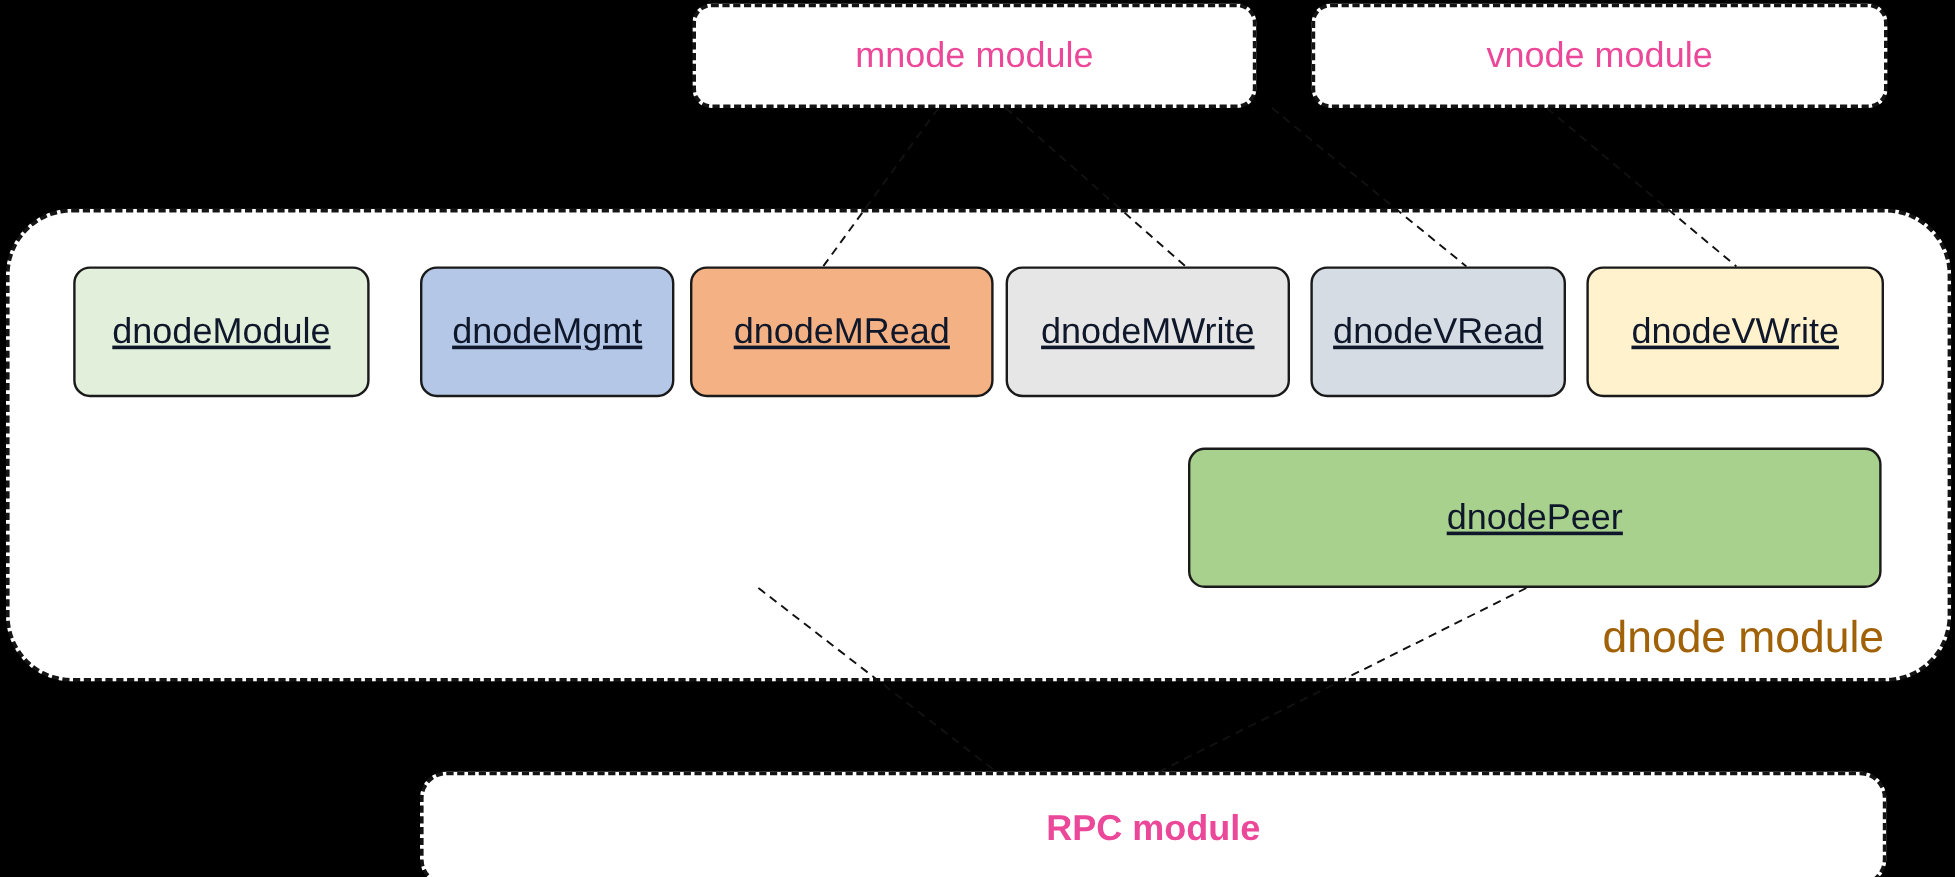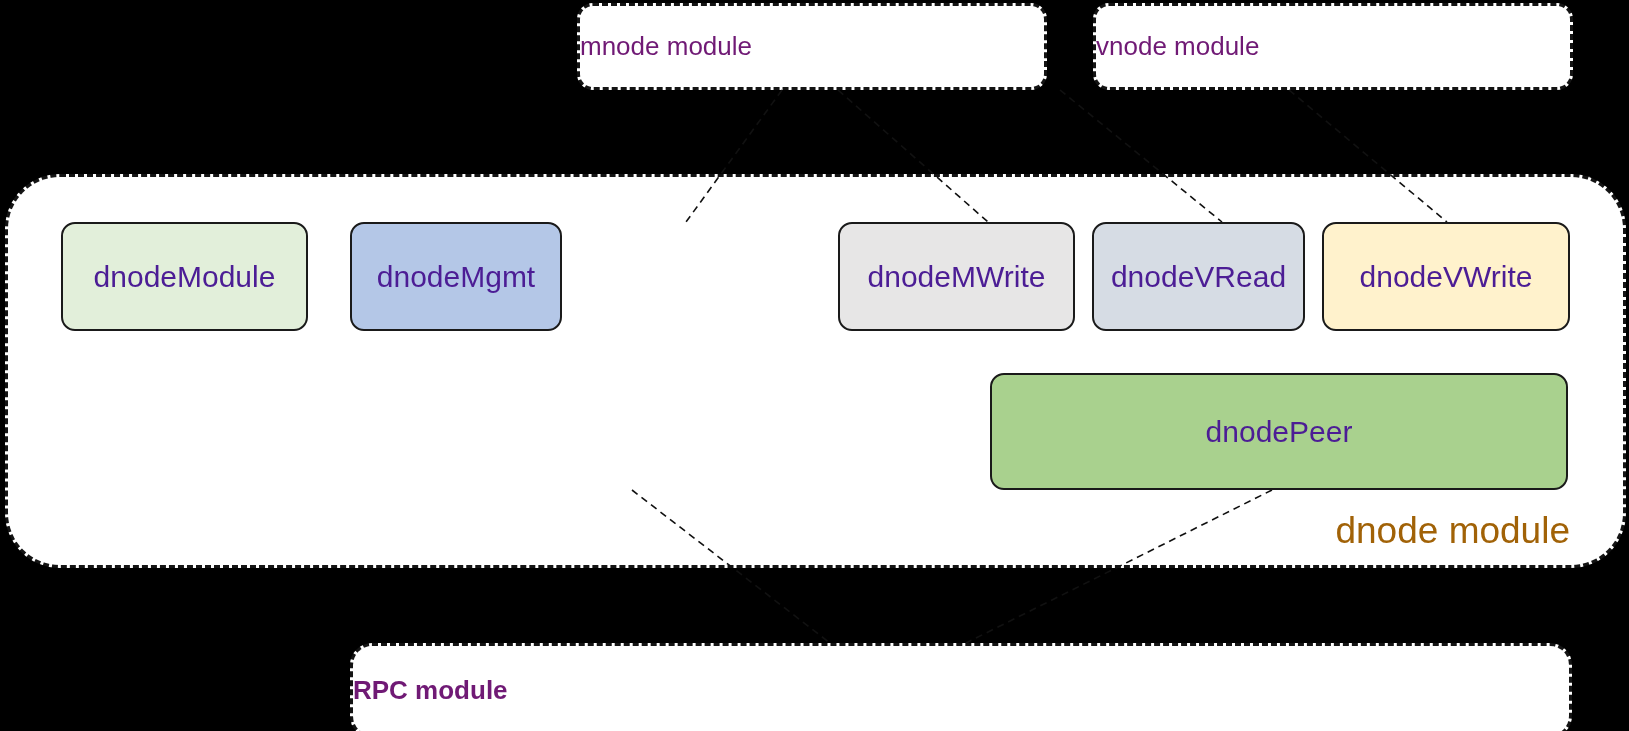--- a/index.html
+++ b/index.html
@@ -19,23 +19,23 @@
   }
   
   .dashed-box {
     position: absolute;
     box-sizing: border-box;
     background: #ffffff;
     border: 3px dashed #141414;
     border-radius: 16px;
     display: flex;
     align-items: center;
-    justify-content: flex-start;
-    color: #701a75;
-    font-size: 26px;
+    justify-content: center;
+    color: #ec4899;
+    font-size: 30px;
     z-index: 2;
   }
   
   .dnode-container {
     position: absolute;
     left: 5px;
     top: 174px;
     width: 1621px;
     height: 394px;
     box-sizing: border-box;
@@ -56,23 +56,24 @@
   }
   
   .node-box {
     position: absolute;
     box-sizing: border-box;
     border: 2px solid #1a1a1a;
     border-radius: 14px;
     display: flex;
     align-items: center;
     justify-content: center;
-    color: #4c1d95;
+    color: #0f172a;
     font-size: 30px;
     z-index: 3;
+    text-decoration: underline;
   }
   .b-module  { left: 61px;   top: 222px; width: 247px; height: 109px; }
   .b-mgmt    { left: 350px;  top: 222px; width: 212px; height: 109px; }
   .b-mread   { left: 575px;  top: 222px; width: 253px; height: 109px; }
   .b-mwrite  { left: 838px;  top: 222px; width: 237px; height: 109px; }
   .b-vread   { left: 1092px; top: 222px; width: 213px; height: 109px; }
   .b-vwrite  { left: 1322px; top: 222px; width: 248px; height: 109px; }
   .b-main    { left: 58px;   top: 373px; width: 237px; height: 117px; }
   .b-shell   { left: 333px;  top: 373px; width: 609px; height: 117px; }
   .b-peer    { left: 990px;  top: 373px; width: 578px; height: 117px; }
@@ -111,20 +112,23 @@
 
   <div class="dnode-container"></div>
   <div class="dnode-label">dnode module</div>
 
   <div class="node-box b-module" style="background-color: rgb(226, 239, 218);">
     <span>dnodeModule</span>
   </div>
   <div class="node-box b-mgmt" style="background-color: rgb(180, 199, 231);">
     <span>dnodeMgmt</span>
   </div>
+  <div class="node-box b-mread" style="background-color: rgb(244, 177, 131);">
+    <span>dnodeMRead</span>
+  </div>
   <div class="node-box b-mwrite" style="background-color: rgb(231, 230, 230);">
     <span>dnodeMWrite</span>
   </div>
   <div class="node-box b-vread" style="background-color: rgb(214, 220, 228);">
     <span>dnodeVRead</span>
   </div>
   <div class="node-box b-vwrite" style="background-color: rgb(255, 242, 204);">
     <span>dnodeVWrite</span>
   </div>
 

